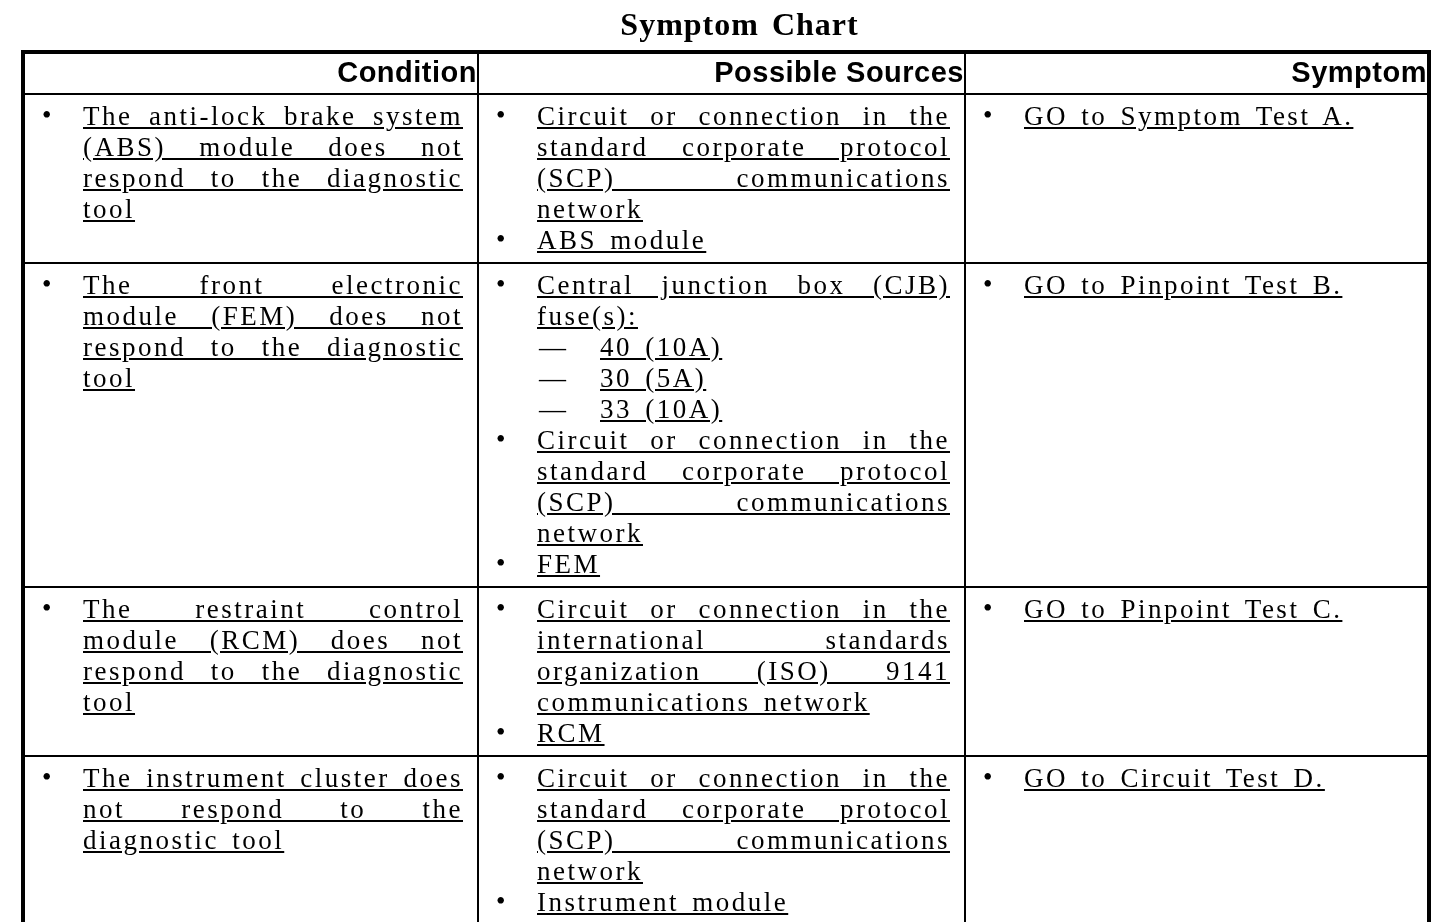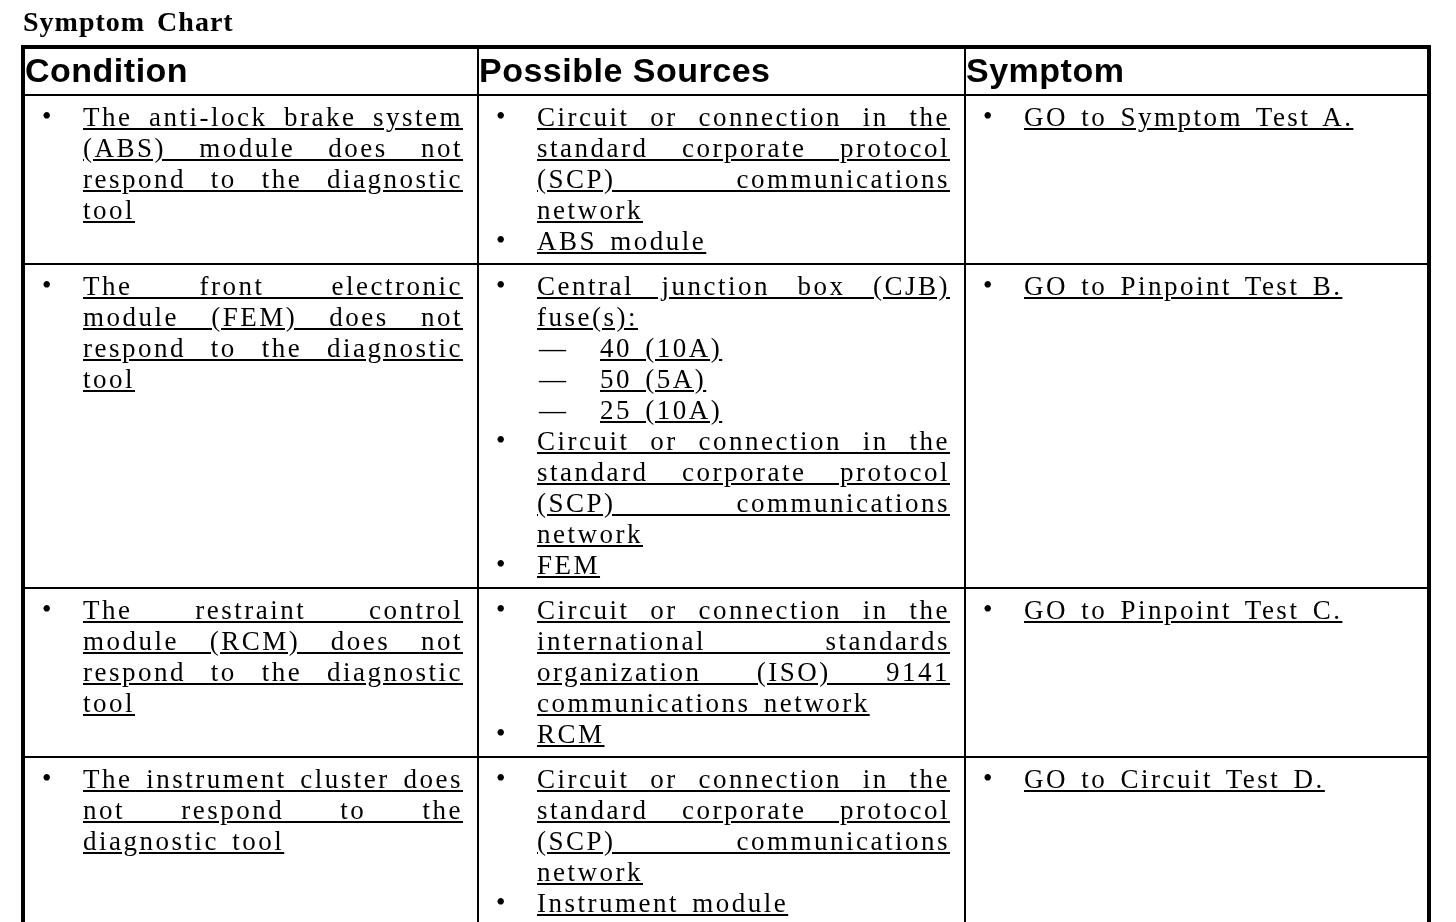--- a/index.html
+++ b/index.html
@@ -7,44 +7,45 @@
     width: 1456px; height: 922px;
     background: #ffffff;
     color: #000000;
     font-family: "Liberation Serif", serif;
     overflow: hidden;
   }
   .page { padding: 6px 0 0 21px; }
   .title {
     font-family: "Liberation Serif", serif;
     font-weight: bold;
-    font-size: 28px;
+    font-size: 32px;
     letter-spacing: 1px;
     word-spacing: 4px;
     margin-bottom: 7px;
     padding-left: 2px;
+    text-align: center;
   }
   table.symptom {
     border-collapse: collapse;
     table-layout: fixed;
     width: 1406px;
     border: 4px solid #000000;
   }
   col.c1 { width: 455px; }
   col.c2 { width: 487px; }
   col.c3 { width: 464px; }
   th, td { border: 2px solid #000000; }
   th {
     font-family: "Liberation Sans", sans-serif;
     font-weight: bold;
-    font-size: 34px;
+    font-size: 29px;
     letter-spacing: 0.5px;
-    text-align: left;
+    text-align: right;
     vertical-align: middle;
-    padding: 2px 8px 4px 0;
+    padding: 2px 0 4px 0;
     height: 42px;
   }
   td {
     vertical-align: top;
     padding: 6px 14px 6px 0;
     font-size: 27px;
     line-height: 31px;
     letter-spacing: 2.5px;
     word-spacing: 4px;
   }
@@ -105,21 +106,21 @@
         <tr>
           <td>
             <div class="bullet-item">
               <span class="bullet">•</span>
               <div class="item-text">The front electronic module (FEM) does not respond to the diagnostic tool</div>
             </div>
           </td>
           <td>
             <div class="bullet-item">
               <span class="bullet">•</span>
-              <div class="item-text">Central junction box (CJB) fuse(s):<div class="sub-item"><span class="dash">—</span><span>40 (10A)</span></div><div class="sub-item"><span class="dash">—</span><span>50 (5A)</span></div><div class="sub-item"><span class="dash">—</span><span>25 (10A)</span></div></div>
+              <div class="item-text">Central junction box (CJB) fuse(s):<div class="sub-item"><span class="dash">—</span><span>40 (10A)</span></div><div class="sub-item"><span class="dash">—</span><span>30 (5A)</span></div><div class="sub-item"><span class="dash">—</span><span>33 (10A)</span></div></div>
             </div>
             <div class="bullet-item">
               <span class="bullet">•</span>
               <div class="item-text">Circuit or connection in the standard corporate protocol (SCP) communications network</div>
             </div>
             <div class="bullet-item">
               <span class="bullet">•</span>
               <div class="item-text">FEM</div>
             </div>
           </td>

